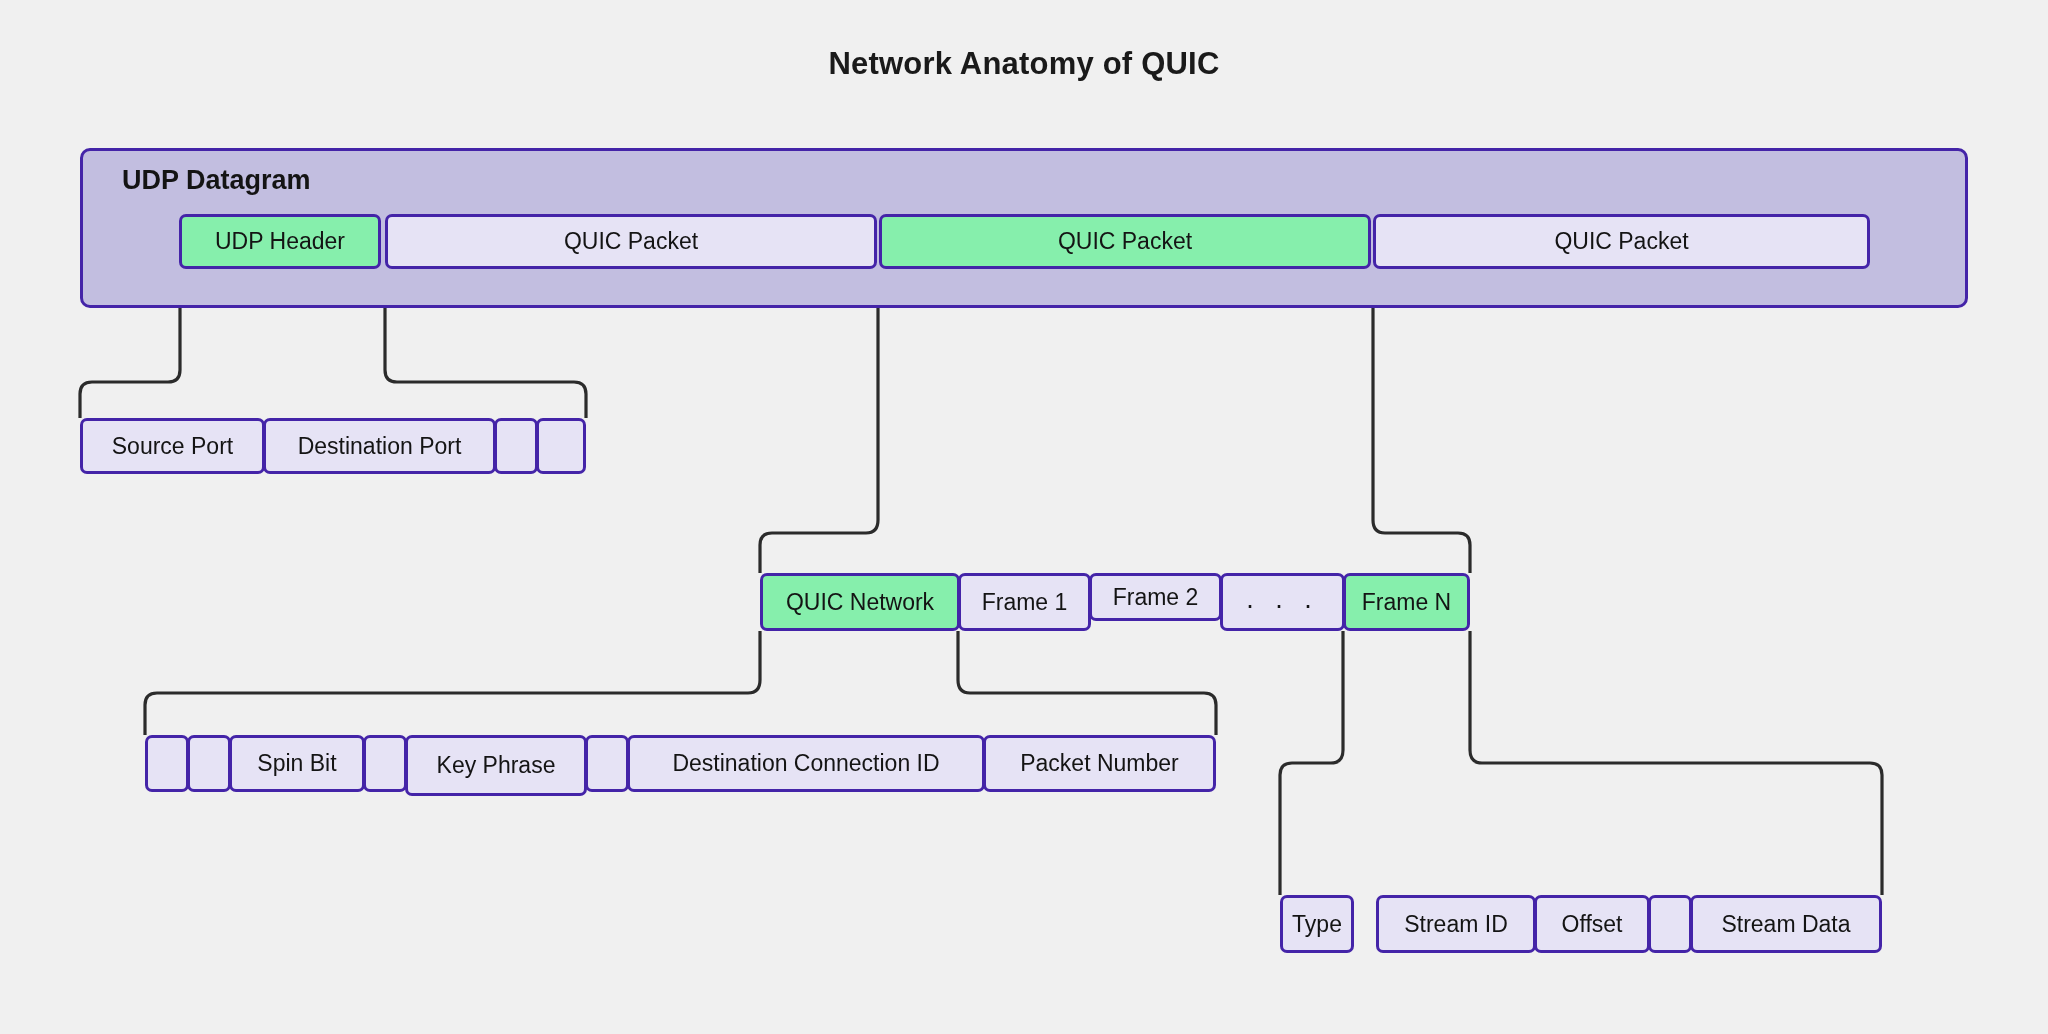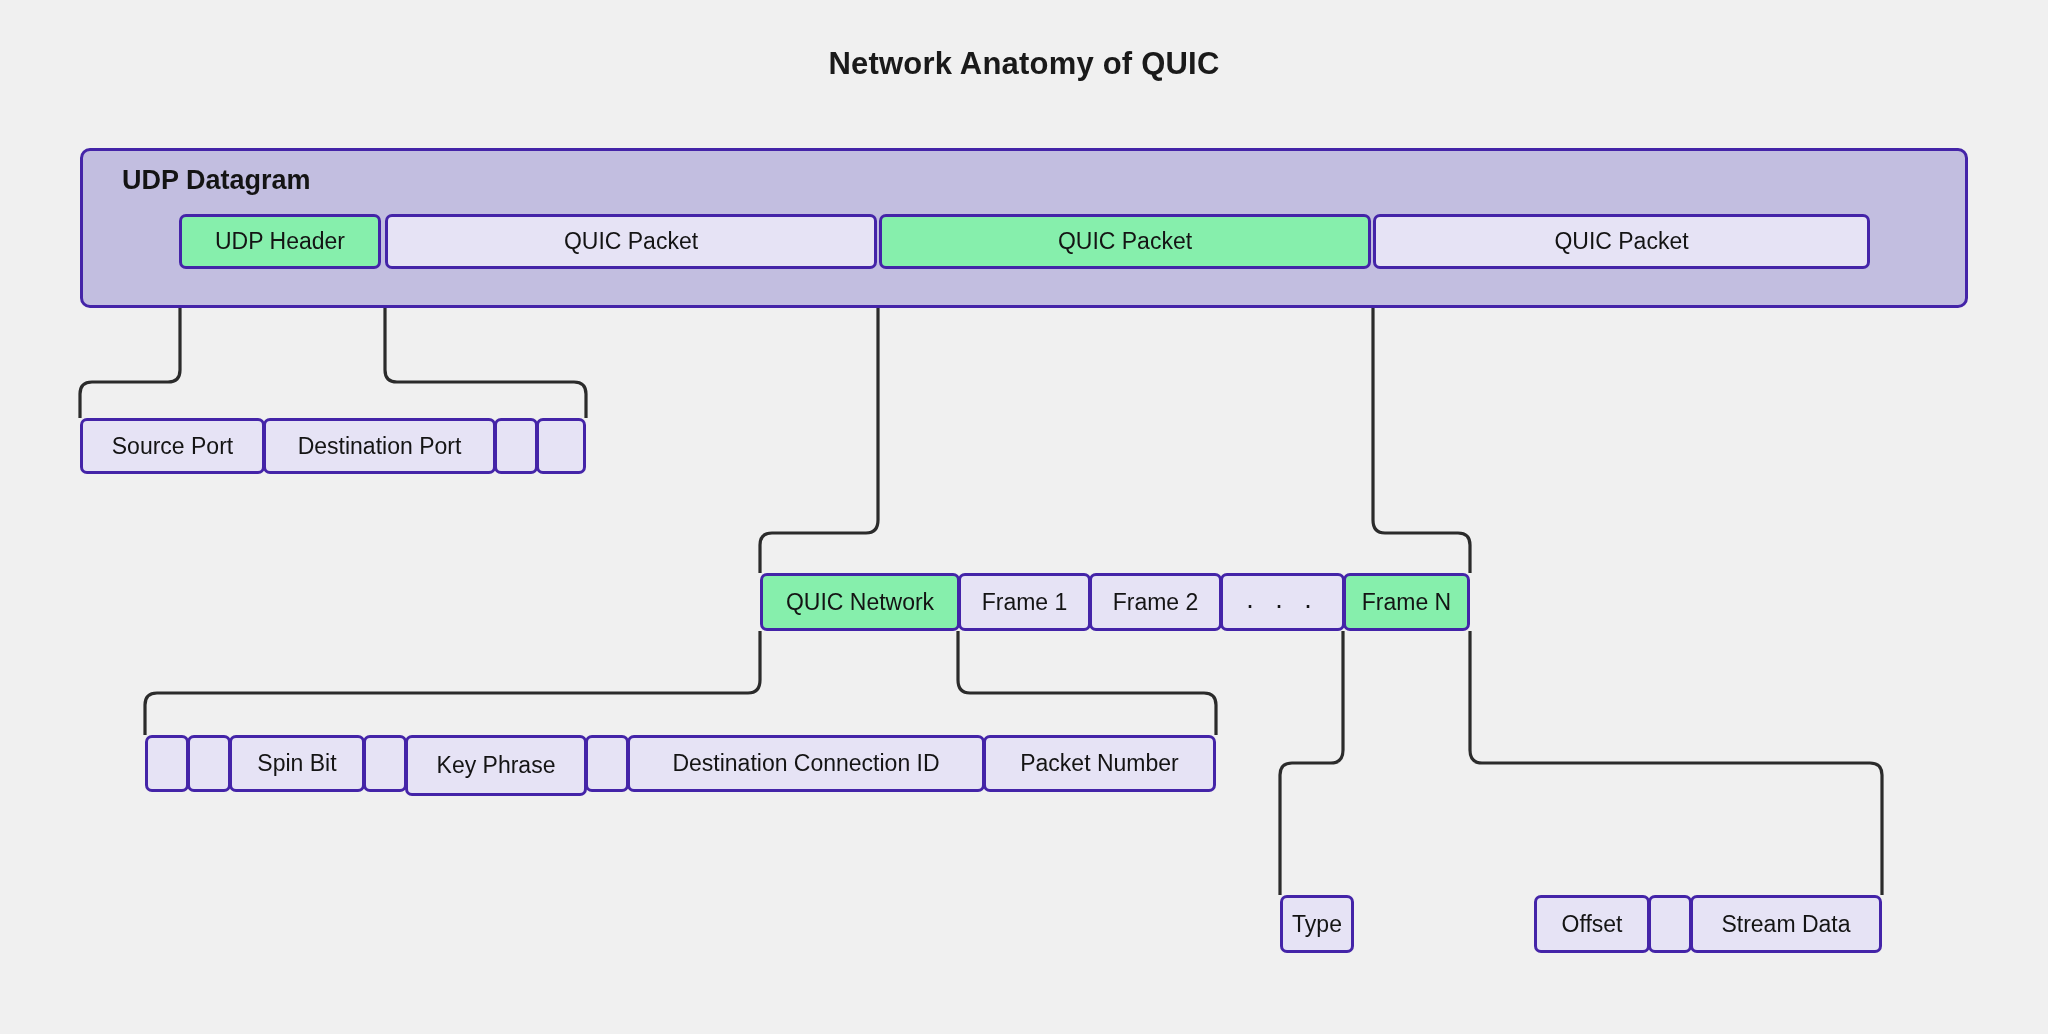--- a/index.html
+++ b/index.html
@@ -70,34 +70,35 @@
   <div class="box dark" style="left:879px;top:214px;width:492px;height:55px;">QUIC Packet</div>
   <div class="box" style="left:1373px;top:214px;width:497px;height:55px;">QUIC Packet</div>
 
   <div class="box" style="left:80px;top:418px;width:185px;height:56px;">Source Port</div>
   <div class="box" style="left:263px;top:418px;width:233px;height:56px;">Destination Port</div>
   <div class="box empty" style="left:494px;top:418px;width:44px;height:56px;"></div>
   <div class="box empty" style="left:536px;top:418px;width:50px;height:56px;"></div>
 
   <div class="box dark" style="left:760px;top:573px;width:200px;height:58px;">QUIC Network</div>
   <div class="box" style="left:958px;top:573px;width:133px;height:58px;">Frame 1</div>
-  <div class="box" style="left:1089px;top:573px;width:133px;height:58px;">Frame 2</div>
+  <div class="box" style="left:1089px;top:573px;width:133px;height:48px;">Frame 2</div>
   <div class="box dots" style="left:1220px;top:573px;width:125px;height:58px;">. . .</div>
   <div class="box dark" style="left:1343px;top:573px;width:127px;height:58px;">Frame N</div>
 
   <div class="box empty" style="left:145px;top:735px;width:44px;height:57px;"></div>
   <div class="box empty" style="left:187px;top:735px;width:44px;height:57px;"></div>
   <div class="box" style="left:229px;top:735px;width:136px;height:57px;">Spin Bit</div>
   <div class="box empty" style="left:363px;top:735px;width:44px;height:57px;"></div>
   <div class="box" style="left:405px;top:735px;width:182px;height:61px;">Key Phrase</div>
   <div class="box empty" style="left:585px;top:735px;width:44px;height:57px;"></div>
   <div class="box" style="left:627px;top:735px;width:358px;height:57px;">Destination Connection ID</div>
   <div class="box" style="left:983px;top:735px;width:233px;height:57px;">Packet Number</div>
 
   <div class="box" style="left:1280px;top:895px;width:74px;height:58px;">Type</div>
+  <div class="box" style="left:1376px;top:895px;width:160px;height:58px;">Stream ID</div>
   <div class="box" style="left:1534px;top:895px;width:116px;height:58px;text-align:right;">Offset</div>
   <div class="box empty" style="left:1648px;top:895px;width:44px;height:58px;"></div>
   <div class="box" style="left:1690px;top:895px;width:192px;height:58px;">Stream Data</div>
 
   <svg class="wires" viewBox="0 0 2048 1034">
 
     <path d="M 180,308 L 180,370 Q 180,382 168,382 L 92,382 Q 80,382 80,394 L 80,418"></path>
 
     <path d="M 385,308 L 385,370 Q 385,382 397,382 L 574,382 Q 586,382 586,394 L 586,418"></path>
 

